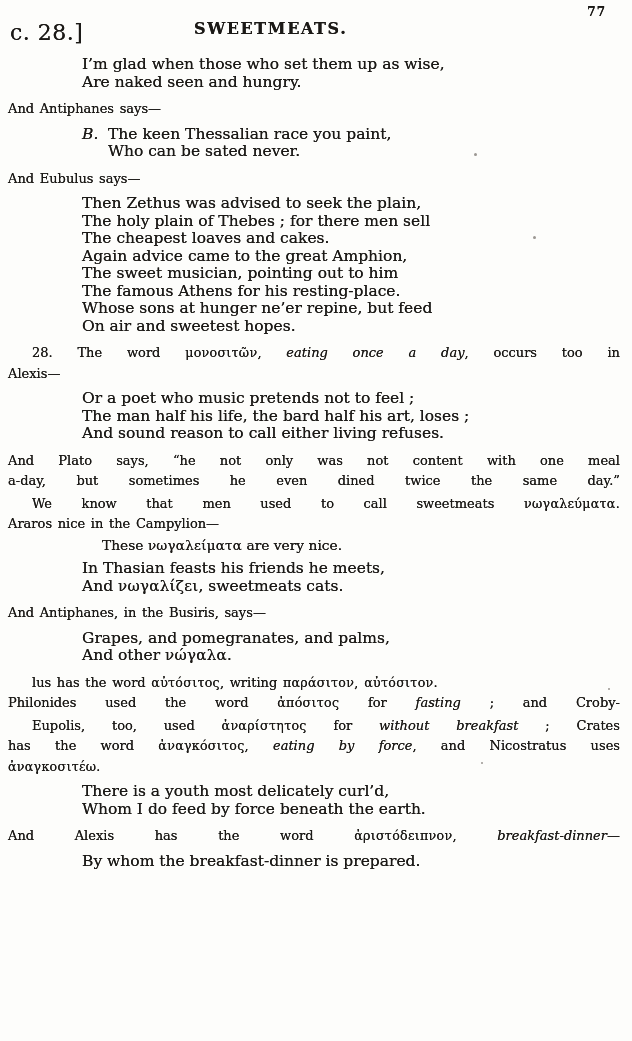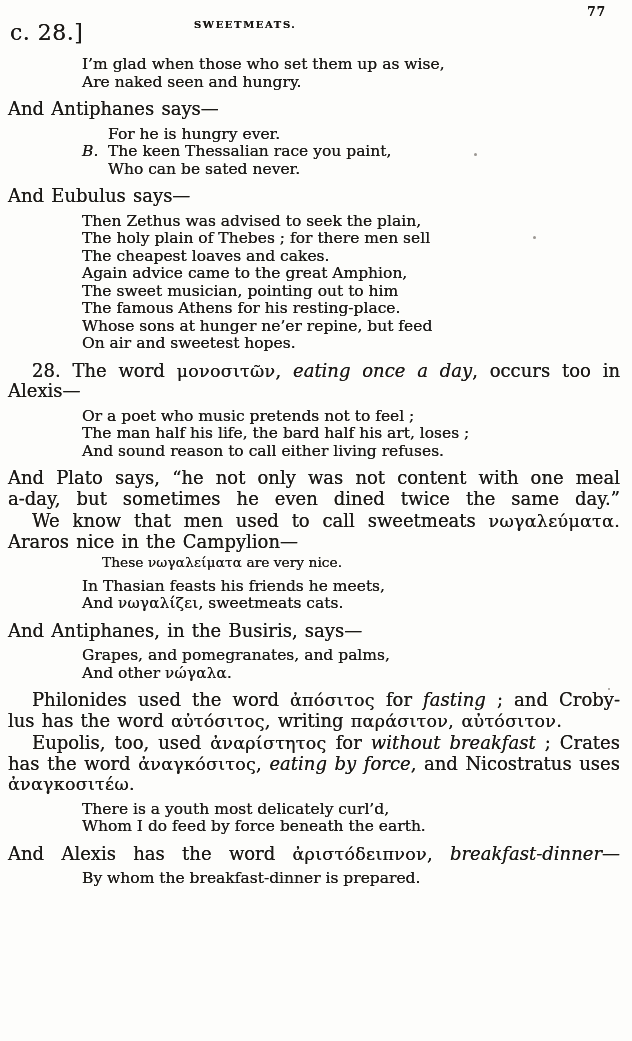--- a/index.html
+++ b/index.html
@@ -9,30 +9,30 @@
     color: #1b1916;
     font-family: "DejaVu Serif", serif;
     overflow: hidden;
     position: relative;
   }
   .page { padding: 6px 12px 0 8px; }
 
   
   .header { position: relative; height: 44px; }
   .h-left  { position: absolute; left: 2px;  top: 14px; font-size: 22px; letter-spacing: 0.5px; }
-  .h-center{ position: absolute; left: 186px; top: 13px; font-size: 10px; font-weight: bold; letter-spacing: 1.6px; }
+  .h-center{ position: absolute; left: 186px; top: 13px; font-size: 16px; font-weight: bold; letter-spacing: 1.6px; }
   .h-right { position: absolute; right: 14px; top: -1px; font-size: 12px; font-weight: bold; letter-spacing: 1px; }
 
   
   .block { }
   .line  { white-space: nowrap; }
   .f     { white-space: normal; text-align: justify; text-align-last: justify; }
 
   .para-flush, .para-indent {
-    font-size: 18px; line-height: 20.5px;
+    font-size: 13px; line-height: 20.5px;
     margin: 2px 0;
     word-spacing: 1.5px;
   }
   .para-indent .line:first-child { text-indent: 24px; }
 
   .verse {
     font-size: 15.5px; line-height: 17.5px;
     margin: 6px 0 8px 74px;
   }
   .verse.sm { font-size: 13.8px; margin-left: 94px; margin-top: 0; margin-bottom: 6px; }
@@ -63,21 +63,20 @@
   </div>
   <div class="body">
       <div class="block verse">
         <div class="line"><span class="plain">I’m glad when those who set them up as wise,</span></div>
         <div class="line"><span class="plain">Are naked seen and hungry.</span></div>
       </div>
       <div class="block para-flush">
         <div class="line"><span class="plain">And Antiphanes says—</span></div>
       </div>
       <div class="block verse speakers">
-        <div class="line"><span class="plain">For he is hungry ever.</span></div>
         <div class="line"><span class="speaker">B.</span><span class="plain">The keen Thessalian race you paint,</span></div>
         <div class="line"><span class="plain">Who can be sated never.</span></div>
       </div>
       <div class="block para-flush">
         <div class="line"><span class="plain">And Eubulus says—</span></div>
       </div>
       <div class="block verse">
         <div class="line"><span class="plain">Then Zethus was advised to seek the plain,</span></div>
         <div class="line"><span class="plain">The holy plain of Thebes ; for there men sell</span></div>
         <div class="line"><span class="plain">The cheapest loaves and cakes.</span></div>
@@ -112,22 +111,22 @@
         <div class="line"><span class="plain">And </span><span class="greek">νωγαλίζει</span><span class="plain">, sweetmeats cats.</span></div>
       </div>
       <div class="block para-flush">
         <div class="line"><span class="plain">And Antiphanes, in the Busiris, says—</span></div>
       </div>
       <div class="block verse">
         <div class="line"><span class="plain">Grapes, and pomegranates, and palms,</span></div>
         <div class="line"><span class="plain">And other </span><span class="greek">νώγαλα.</span></div>
       </div>
       <div class="block para-indent">
+        <div class="line"><span class="plain">lus has the word </span><span class="greek">αὐτόσιτος</span><span class="plain">, writing </span><span class="greek">παράσιτον, αὐτόσιτον</span><span class="plain">.</span></div>
         <div class="line f"><span class="plain">Philonides used the word </span><span class="greek">ἀπόσιτος</span><span class="plain"> for </span><span class="em">fasting</span><span class="plain"> ; and Croby-</span></div>
-        <div class="line"><span class="plain">lus has the word </span><span class="greek">αὐτόσιτος</span><span class="plain">, writing </span><span class="greek">παράσιτον, αὐτόσιτον</span><span class="plain">.</span></div>
       </div>
       <div class="block para-indent">
         <div class="line f"><span class="plain">Eupolis, too, used </span><span class="greek">ἀναρίστητος</span><span class="plain"> for </span><span class="em">without breakfast</span><span class="plain"> ;  Crates</span></div>
         <div class="line f"><span class="plain">has the word </span><span class="greek">ἀναγκόσιτος</span><span class="plain">, </span><span class="em">eating by force</span><span class="plain">, and Nicostratus uses</span></div>
         <div class="line"><span class="greek">ἀναγκοσιτέω.</span></div>
       </div>
       <div class="block verse">
         <div class="line"><span class="plain">There is a youth most delicately curl’d,</span></div>
         <div class="line"><span class="plain">Whom I do feed by force beneath the earth.</span></div>
       </div>

